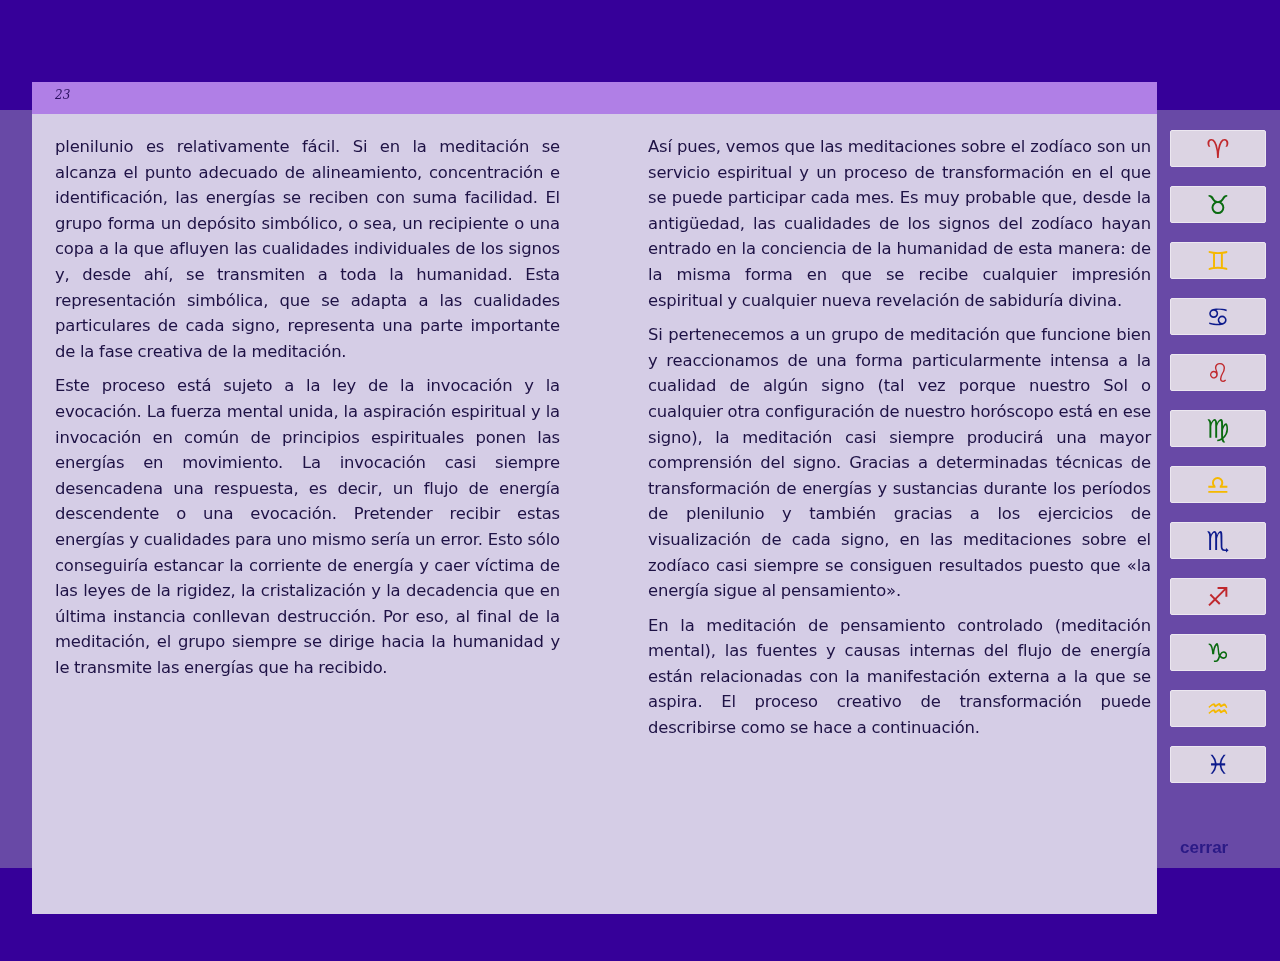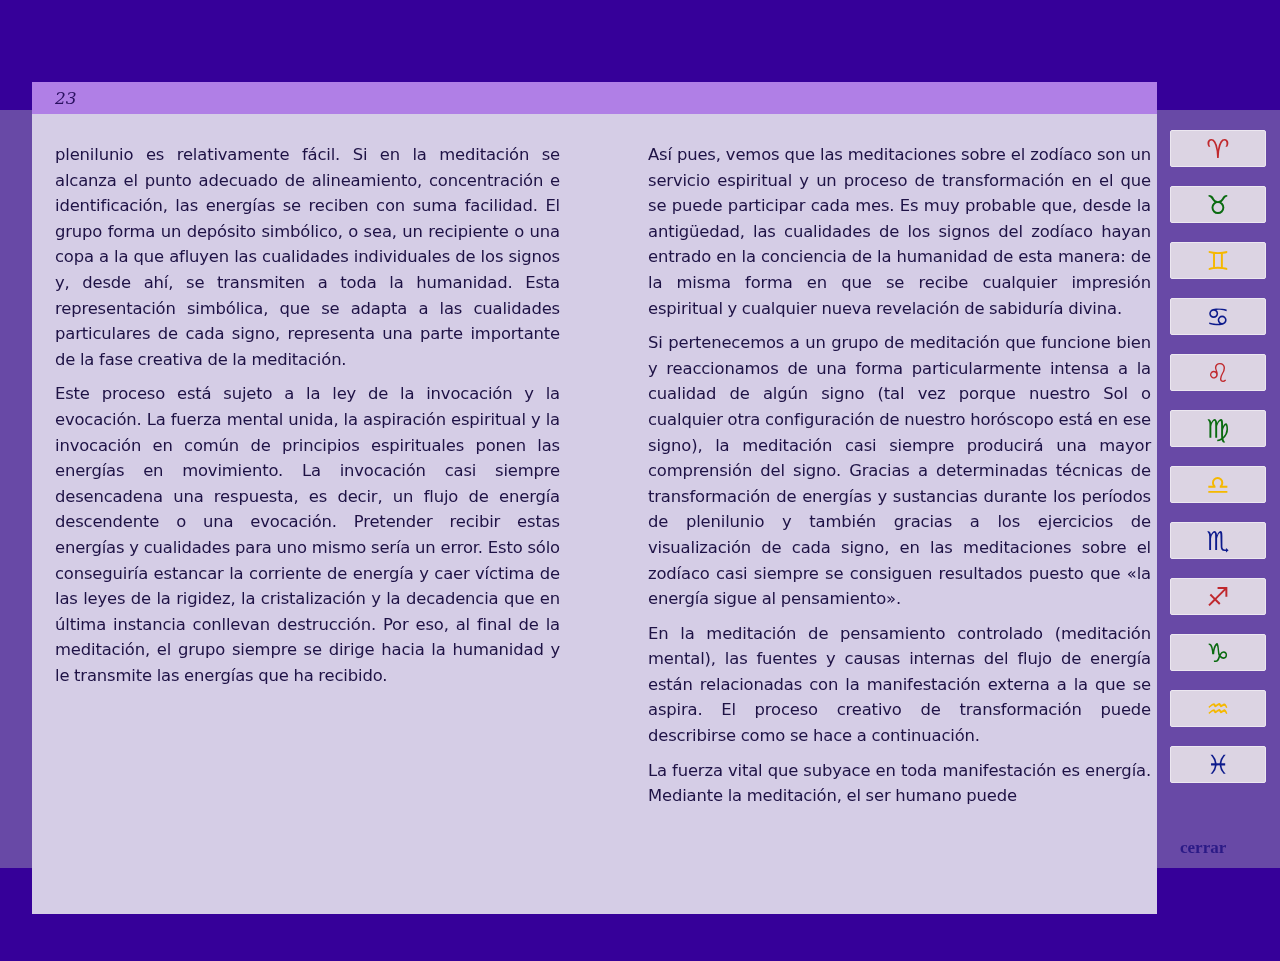--- a/index.html
+++ b/index.html
@@ -15,49 +15,49 @@
   .page {
     position:absolute; left:32px; top:82px; width:1125px; height:832px;
     background:#d5cde6;
   }
   .page-header {
     position:absolute; left:0; top:0; width:1125px; height:32px;
     background:#b07fe6;
   }
   .page-number {
     position:absolute; left:23px; top:6px;
-    font-family:"DejaVu Serif", serif; font-style:italic; font-size:17px;
+    font-family:"DejaVu Serif", serif; font-style:italic; font-size:12px;
     color:#2a1060;
   }
   .col {
     position:absolute; top:52px;
     font-family:"DejaVu Sans", sans-serif;
     font-size:16.4px; line-height:25.6px; color:#1e1245;
     text-align:justify; hyphens:manual;
     letter-spacing:-0.15px; word-spacing:-0.3px;
   }
-  .col p { margin:8px 0 9px 0; }
+  .col p { margin:0 0 9px 0; }
   .col-left { left:23px; width:505px; }
   .col-right { left:616px; width:503px; }
   .sidebar {
     position:absolute; left:1170px; top:130px; width:96px;
   }
   .zodiac-btn {
     width:94px; height:35px; margin-bottom:19px;
     background:#dcd4e3; border:1px solid #ece7f0; border-radius:2px;
     display:flex; align-items:center; justify-content:center;
     box-sizing:content-box; cursor:pointer;
   }
   .zodiac-btn span {
     font-family:"DejaVu Sans", sans-serif; font-size:26px; font-weight:bold;
     line-height:1;
   }
   .close-link {
     position:absolute; left:1180px; top:838px;
-    font-family:Liberation Serif, serif; font-weight:bold; font-size:17px;
+    font-family:Liberation Sans, sans-serif; font-weight:bold; font-size:17px;
     color:#2b1a86; text-decoration:none; cursor:pointer;text-align:right;
   }
 </style>
 </head>
 <body>
 
 <div class="mid-band"></div>
 
 <div class="page">
   <div class="page-header">
@@ -66,21 +66,20 @@
 
   <div class="col col-left">
     <p>plenilunio es relativamente fácil. Si en la meditación se alcanza el punto adecuado de alineamiento, concentra­ción e identificación, las energías se reciben con suma facilidad. El grupo forma un depósito simbólico, o sea, un recipiente o una copa a la que afluyen las cualidades individuales de los signos y, desde ahí, se transmiten a toda la humanidad. Esta representación simbólica, que se adapta a las cualidades particulares de cada signo, representa una parte importante de la fase creativa de la meditación.</p>
     <p>Este proceso está sujeto a la ley de la invocación y la evocación. La fuerza mental unida, la aspiración espiri­tual y la invocación en común de principios espirituales ponen las energías en movimiento. La invocación casi siempre desencadena una respuesta, es decir, un flujo de energía descendente o una evocación. Pretender re­cibir estas energías y cualidades para uno mismo sería un error. Esto sólo conseguiría estancar la corriente de energía y caer víctima de las leyes de la rigidez, la cristali­zación y la decadencia que en última instancia conllevan destrucción. Por eso, al final de la meditación, el grupo siempre se dirige hacia la humanidad y le transmite las energías que ha recibido.</p>
   </div>
 
   <div class="col col-right">
     <p>Así pues, vemos que las meditaciones sobre el zodíaco son un servicio espiritual y un proceso de transforma­ción en el que se puede participar cada mes. Es muy probable que, desde la antigüedad, las cualidades de los signos del zodíaco hayan entrado en la conciencia de la humanidad de esta manera: de la misma forma en que se recibe cualquier impresión espiritual y cualquier nueva revelación de sabiduría divina.</p>
     <p>Si pertenecemos a un grupo de meditación que funcio­ne bien y reaccionamos de una forma particularmente intensa a la cualidad de algún signo (tal vez porque nuestro Sol o cualquier otra configuración de nuestro horóscopo está en ese signo), la meditación casi siempre producirá una mayor comprensión del signo. Gracias a determinadas técnicas de transformación de energías y sustancias durante los períodos de plenilunio y también gracias a los ejercicios de visualización de cada signo, en las meditaciones sobre el zodíaco casi siempre se consiguen resultados puesto que «la energía sigue al pensamiento».</p>
     <p>En la meditación de pensamiento controlado (medita­ción mental), las fuentes y causas internas del flujo de energía están relacionadas con la manifestación externa a la que se aspira. El proceso creativo de transformación puede describirse como se hace a continuación.</p>
-    <p>La fuerza vital que subyace en toda manifestación es energía. Mediante la meditación, el ser humano puede</p>
   </div>
 </div>
 
 <div class="sidebar">
   <div class="zodiac-btn">
       <span style="color: rgb(192, 40, 45);">♈︎</span>
     </div>
   <div class="zodiac-btn">
       <span style="color: rgb(10, 107, 16);">♉︎</span>
     </div>

